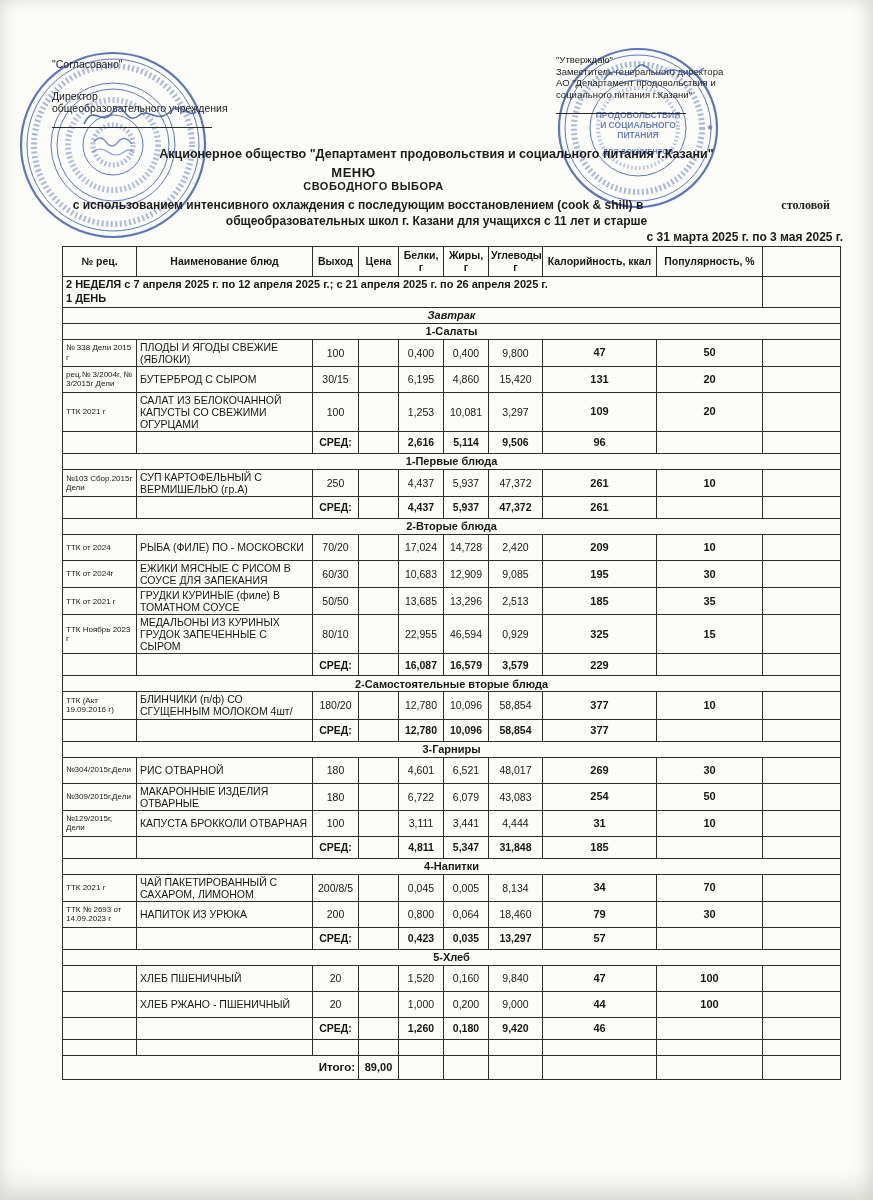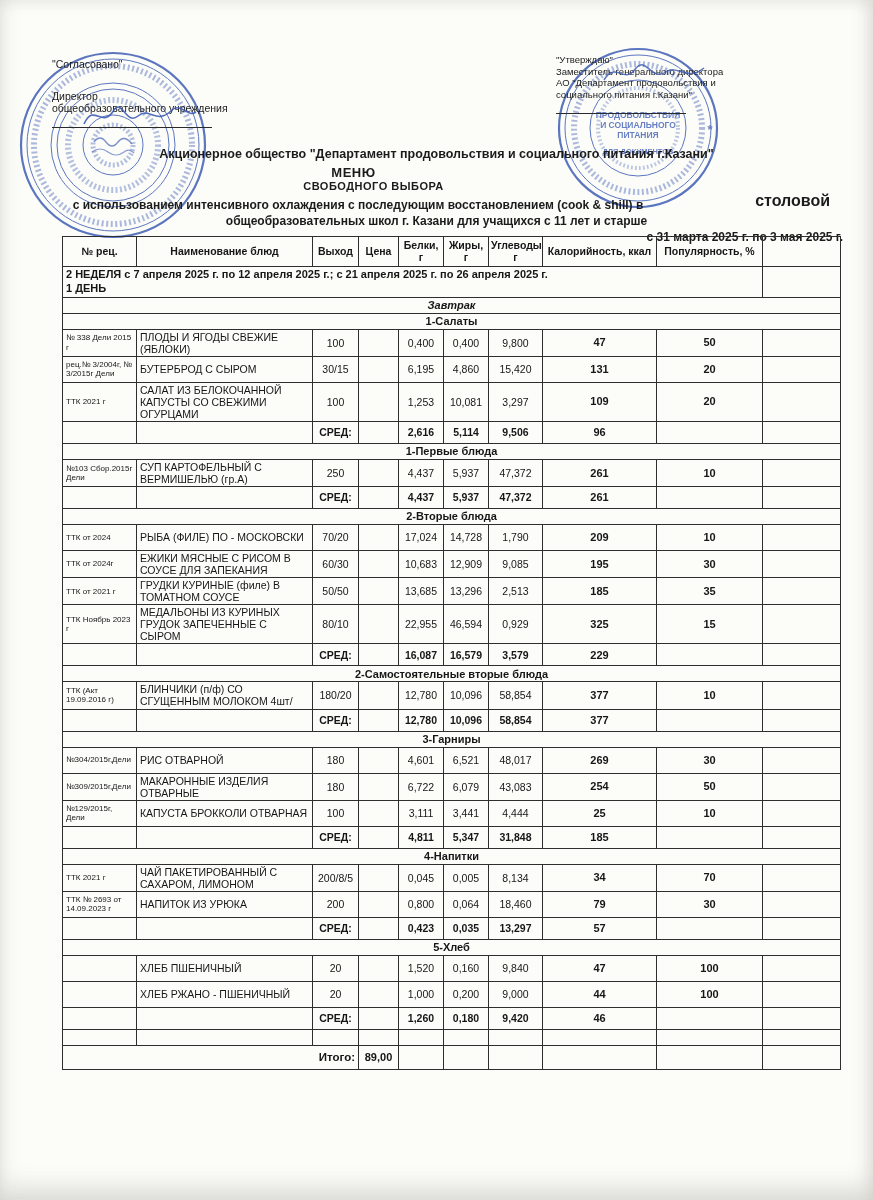--- a/index.html
+++ b/index.html
@@ -25,26 +25,26 @@
   .sig-line.w130 { width:130px; }
 
   
   .stamp { opacity:.85; }
 
   
   .org-line   { left:0; top:147px; width:873px; font-size:12.5px; }
   .menu-line  { left:0; top:165px; width:707px; font-size:13px; letter-spacing:.5px; }
   .type-line  { left:0; top:180px; width:747px; font-size:11px; letter-spacing:.5px; }
   .sub1       { left:0; top:198px; width:716px; font-size:12px; }
-  .sub1b      { right:43px; top:192px; font-size:16px; }
+  .sub1b      { right:43px; top:198px; font-size:12px;font-family:Liberation Serif, serif; }
   .sub2       { left:0; top:214px; width:873px; font-size:12px; }
   .period     { right:30px; top:230px; font-size:12px; }
 
   
-  .tbl-wrap { left:62px; top:236px; }
+  .tbl-wrap { left:62px; top:246px; }
   .menu-table { border-collapse:collapse; table-layout:fixed; width:778px; font-size:10.5px; line-height:1.15; color:#161616; }
   .menu-table td { border:1px solid #2e2e2e; padding:1px 3px; overflow:hidden; vertical-align:middle; }
   .menu-table .th { font-weight:bold; text-align:center; height:30px; font-size:10.5px; line-height:1.1; padding:1px 2px; }
   .week-cell { font-weight:bold; font-size:11px; padding:2px 4px; line-height:1.25; }
   .meal { font-weight:bold; font-style:italic; text-align:center; height:16px; font-size:11px; padding:0 2px; }
   .sec  { font-weight:bold; text-align:center; height:16px; font-size:11px; padding:0 2px;margin-left:46px; }
   .rec  { font-size:8px; line-height:1.15; padding:1px 2px; }
   .dish { font-size:10.5px; }
   .dish-row td { height:26px; }
   .num { text-align:center; }
@@ -241,21 +241,21 @@
           <tr>
             <td colspan="10" class="sec">2-Вторые блюда</td>
           </tr>
           <tr class="dish-row">
             <td class="rec">ТТК от 2024</td>
             <td class="dish">РЫБА (ФИЛЕ) ПО - МОСКОВСКИ</td>
             <td class="num">70/20</td>
             <td class="num"></td>
             <td class="num">17,024</td>
             <td class="num">14,728</td>
-            <td class="num">1,790</td>
+            <td class="num">2,420</td>
             <td class="num strong">209</td>
             <td class="num strong">10</td>
             <td></td>
           </tr>
           <tr class="dish-row">
             <td class="rec">ТТК от 2024г</td>
             <td class="dish">ЕЖИКИ МЯСНЫЕ С РИСОМ В СОУСЕ ДЛЯ ЗАПЕКАНИЯ</td>
             <td class="num">60/30</td>
             <td class="num"></td>
             <td class="num">10,683</td>
@@ -356,21 +356,21 @@
             <td></td>
           </tr>
           <tr class="dish-row">
             <td class="rec">№129/2015г, Дели</td>
             <td class="dish">КАПУСТА БРОККОЛИ ОТВАРНАЯ</td>
             <td class="num">100</td>
             <td class="num"></td>
             <td class="num">3,111</td>
             <td class="num">3,441</td>
             <td class="num">4,444</td>
-            <td class="num strong">25</td>
+            <td class="num strong">31</td>
             <td class="num strong">10</td>
             <td></td>
           </tr>
           <tr class="avg-row">
             <td></td>
             <td></td>
             <td class="num">СРЕД:</td>
             <td></td>
             <td class="num">4,811</td>
             <td class="num">5,347</td>

